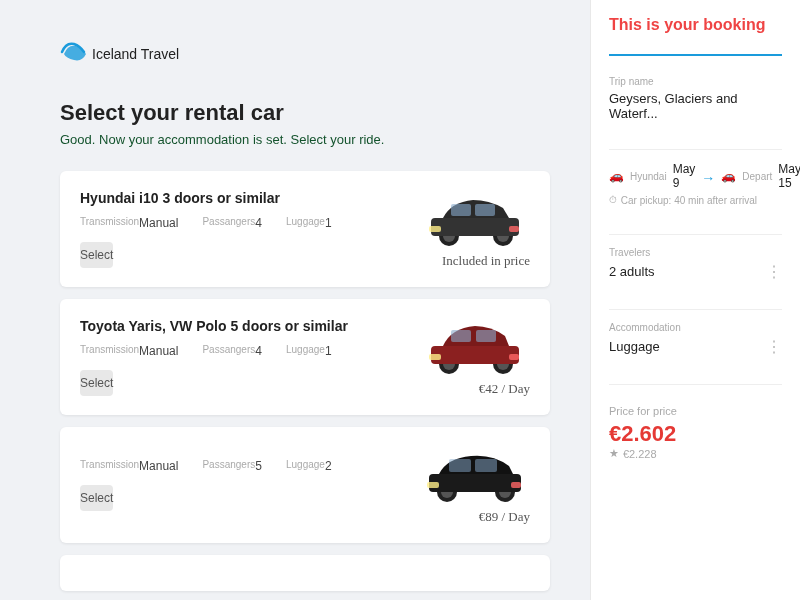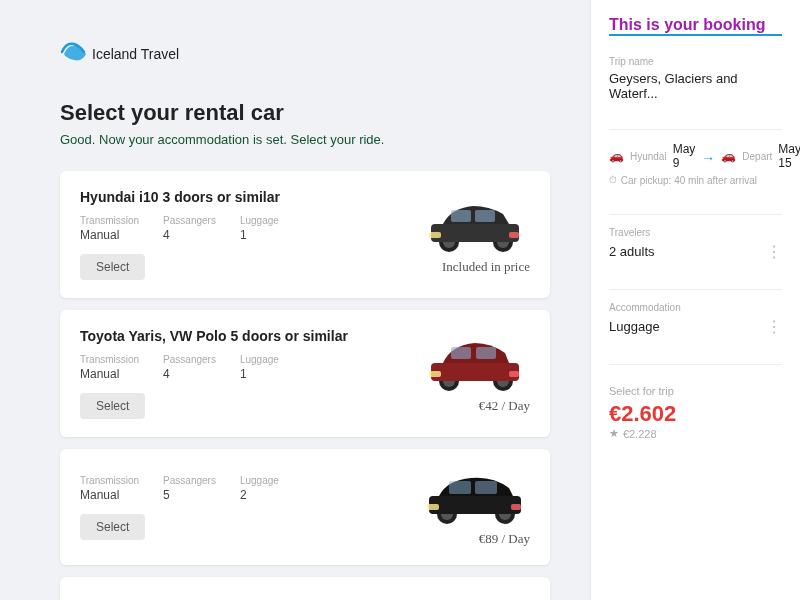--- a/index.html
+++ b/index.html
@@ -47,37 +47,37 @@
       color: #222;
       margin-bottom: 10px;
     }
     .car-specs {
       display: flex;
       gap: 24px;
       margin-bottom: 12px;
     }
     .spec-item {
       display: flex;
-      flex-direction: column;
+      flex-direction: row;
     }
     .spec-label {
       font-size: 10px;
       color: #aaa;
       margin-bottom: 2px;
     }
     .spec-value {
       font-size: 12px;
       color: #444;
       font-weight: 500;
     }
     .select-btn {
       background: #e8e8e8;
       border: none;
       border-radius: 4px;
-      padding: 6px 16px;
+      padding: 6px 0;
       font-size: 12px;
       color: #555;
       cursor: pointer;
       display: inline-block;
     }
     .car-right {
       display: flex;
       flex-direction: column;
       align-items: flex-end;
       justify-content: space-between;
@@ -105,23 +105,23 @@
       width: 210px;
       background: #fff;
       border-left: 1px solid #e8e8e8;
       padding: 16px 18px;
       display: flex;
       flex-direction: column;
     }
     .sidebar-header {
       font-size: 16px;
       font-weight: 600;
-      color: #a21caf;
+      color: #ef4444;
       margin-bottom: 20px;
-      padding-bottom: 0;
+      padding-bottom: 20px;
       border-bottom: 2px solid #1a9bdc;
       display: inline-block;
     }
     .sidebar-section {
       margin-bottom: 16px;
     }
     .sidebar-label {
       font-size: 10px;
       color: #aaa;
       margin-bottom: 4px;
@@ -376,20 +376,20 @@
     <div class="sidebar-label">Accommodation</div>
     <div class="sidebar-row">
       <div class="sidebar-value">Luggage</div>
       <span class="dots-icon">⋮</span>
     </div>
   </div>
 
   <hr class="divider">
 
   <div class="price-section">
-    <div class="price-label">Select for trip</div>
+    <div class="price-label">Price for price</div>
     <div class="price-main">€2.602</div>
     <div class="price-original">
       <span>★</span>
       <span>€2.228</span>
     </div>
   </div>
 </div>
 
 </body></html>

